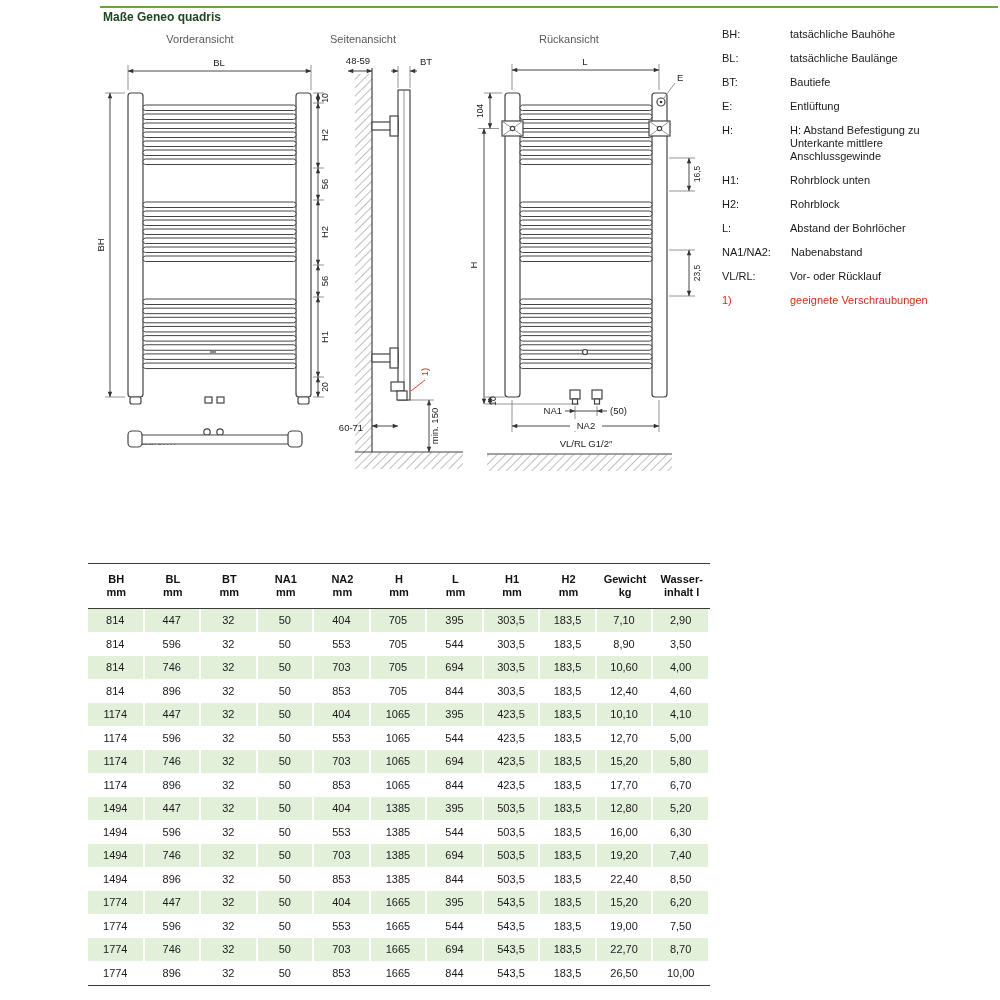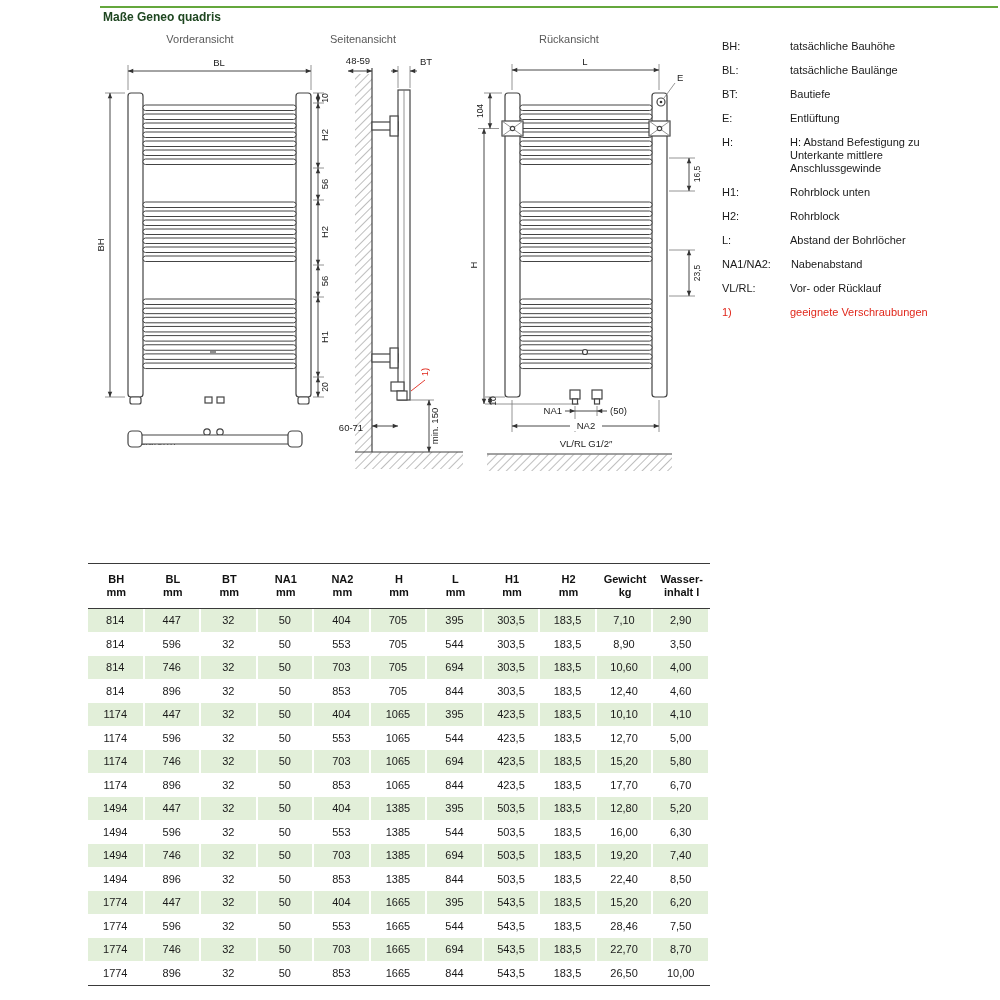--- a/index.html
+++ b/index.html
@@ -19,21 +19,21 @@
   .part{fill:#fff;stroke:#444;stroke-width:1.2;}
   line.part{fill:none;}
   .thin{stroke-width:1;}
   .ext{stroke:#7a7a7a;stroke-width:0.8;fill:none;}
   .dim{stroke:#333;stroke-width:0.9;fill:none;}
   .dimtxt{font-size:9.5px;fill:#222;}
   .small{font-size:8.5px;}
   .red-note{font-size:9.5px;fill:#e0271b;}
   .redline{stroke:#e0271b;stroke-width:0.9;}
 
-  .legend{position:absolute;left:722px;top:40px;width:215px;}
+  .legend{position:absolute;left:722px;top:28px;width:215px;}
   .legend-item{display:flex;font-size:11px;color:#1a1a1a;line-height:13px;margin-bottom:11px;}
   .legend-abbr{flex:0 0 48px;white-space:nowrap;}
   .legend-desc{flex:1;margin-left:20px;}
   .legend-item.red{color:#e0271b;}
 
   .notes{position:absolute;left:88px;top:502px;font-size:11px;color:#222;line-height:13.5px;}
 
   .dim-table{position:absolute;left:88px;top:563px;width:622px;border-collapse:separate;border-spacing:0;table-layout:fixed;border-bottom:1.5px solid #3a3a3a;}
   .dim-table th{border-top:1.5px solid #3a3a3a;border-bottom:1.5px solid #3a3a3a;height:44px;font-size:11px;font-weight:bold;color:#111;text-align:center;vertical-align:middle;padding:0;}
   .th-l1,.th-l2{line-height:13px;}
@@ -548,21 +548,21 @@
         <tr>
           <td>1774</td>
           <td>596</td>
           <td>32</td>
           <td>50</td>
           <td>553</td>
           <td>1665</td>
           <td>544</td>
           <td>543,5</td>
           <td>183,5</td>
-          <td>28,46</td>
+          <td>19,00</td>
           <td>7,50</td>
         </tr>
         <tr class="alt">
           <td>1774</td>
           <td>746</td>
           <td>32</td>
           <td>50</td>
           <td>703</td>
           <td>1665</td>
           <td>694</td>

